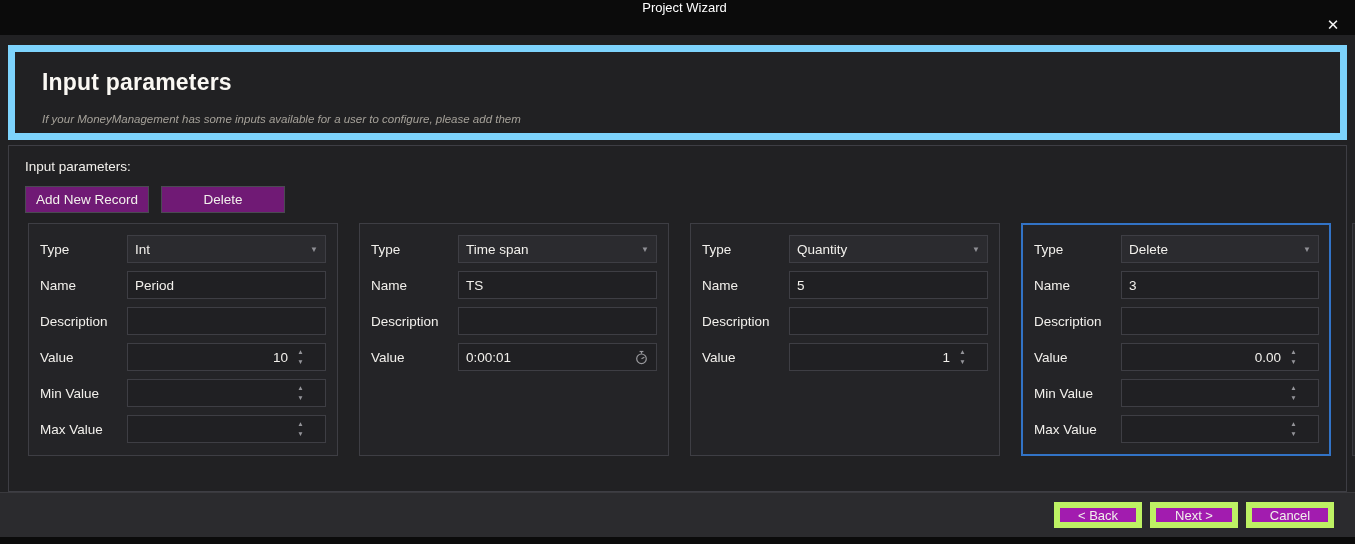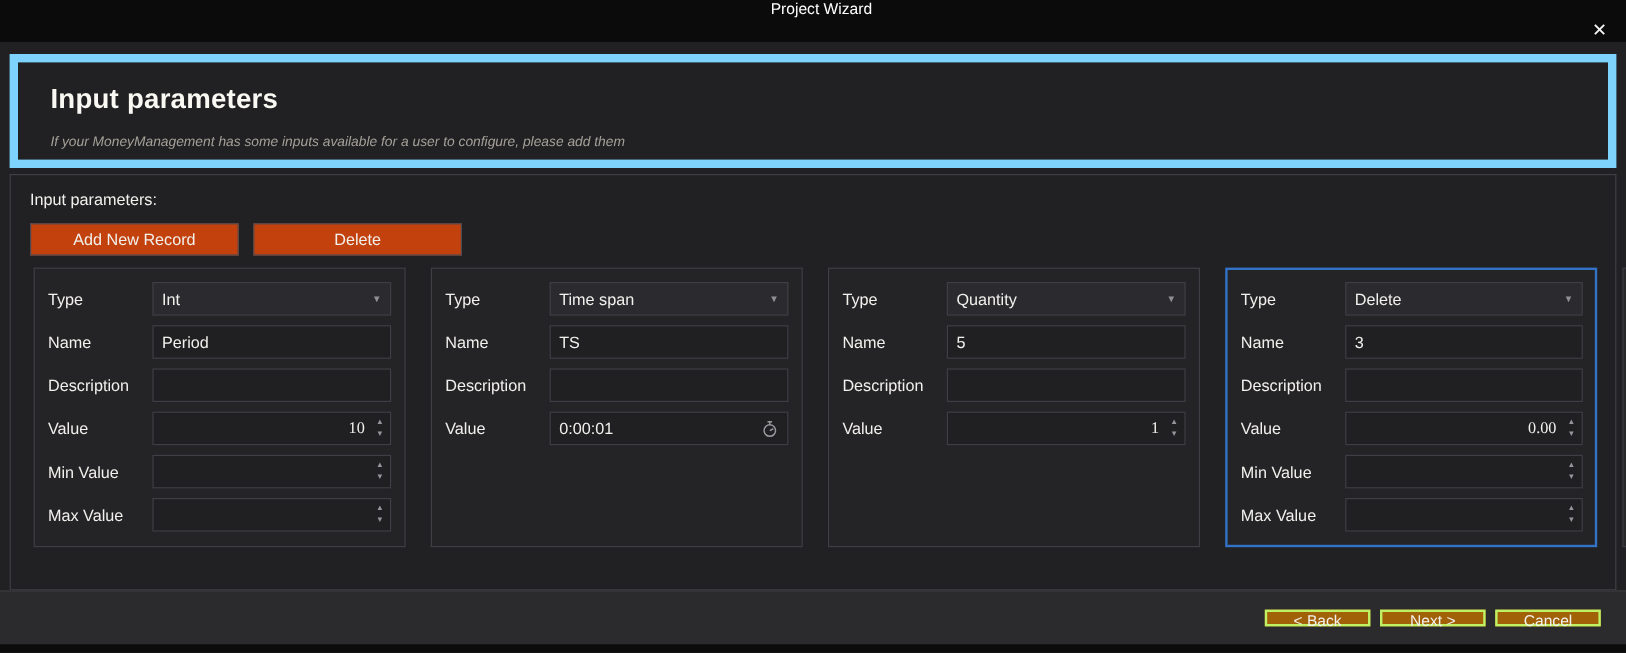--- a/index.html
+++ b/index.html
@@ -27,21 +27,21 @@
   }
   .headerbox h1 { font-size: 23px; font-weight: bold; color: #faf8f3; letter-spacing: .2px; }
   .headerbox .subtitle { margin-top: 17px; font-size: 11.5px; font-style: italic; color: #a5a199; }
   .mainbox {
     position: absolute; left: 8px; top: 145px; width: 1339px; height: 347px;
     border: 1px solid #3e3e44; background: #212123;
   }
   .panel-label { position: absolute; left: 16px; top: 13px; font-size: 13.5px; color: #f2f0ec; }
   .btnrow { position: absolute; left: 16px; top: 40px; display: flex; gap: 12px; }
   .cmd {
-    width: 174px; height: 27px; background: #c2410c; border: 1px solid #4a4a52;
+    width: 124px; height: 27px; background: #701a75; border: 1px solid #4a4a52;
     color: #f2f0ec; font-size: 13.5px; font-family: "Liberation Sans", sans-serif; cursor: default;
   }
   .cards { position: absolute; left: 19px; top: 77px; display: flex; gap: 21px; }
   .card {
     width: 310px; height: 233px; border: 1px solid #3e3e44; background: #242427;
     padding: 11px; flex-shrink: 0;
   }
   .card.selected { border-width: 2px; padding: 10px 10px 10px 11px; }
   .partial-card {
     width: 40px; height: 233px; border: 1px solid #3a3a40; background: #28282b; flex-shrink: 0;
@@ -49,32 +49,32 @@
   .frow { display: flex; align-items: center; height: 28px; margin-bottom: 8px; }
   .frow:last-child { margin-bottom: 0; }
   .flabel { width: 87px; flex-shrink: 0; font-size: 13.5px; color: #f2f0ec; }
   .field {
     flex: 1; height: 28px; border: 1px solid #3e3e44; background: #202023;
     display: flex; align-items: center; padding: 0 7px; overflow: hidden;
   }
   .field.k-select { background: #2b2b2f; }
   .fval { font-size: 13.5px; color: #f2f0ec; white-space: nowrap; }
   .ddarrow { margin-left: auto; font-size: 8px; color: #8f8f95; }
-  .field.k-number { padding-right: 2px; font-family: Liberation Serif, serif; }
+  .field.k-number { padding-right: 18px; }
   .field.k-number .fval { margin-left: auto; }
   .spinner { margin-left: 6px; display: flex; flex-direction: column; justify-content: center; gap: 3px; width: 13px; }
   .sarrow { font-size: 6.5px; line-height: 1; color: #95959a; text-align: center; }
   .clock { margin-left: auto; display: flex; align-items: center; }
   .footer {
     position: absolute; left: 0; top: 492px; width: 1355px; height: 45px;
     background: #2b2b2e; border-top: 1px solid #3a3a3e;
     display: flex; align-items: center; justify-content: flex-end; gap: 8px; padding-right: 21px;
   }
   .fbtn {
-    width: 88px; height: 14px; background: #a16207; border: 2px solid #bef264;
+    width: 88px; height: 26px; background: #a21caf; border: 6px solid #bef264;
     color: #f2f0ec; font-size: 13px; font-family: "Liberation Sans", sans-serif; cursor: default;
   }
   .bottomstrip { position: absolute; left: 0; top: 537px; width: 1355px; height: 7px; background: #0b0b0b; }
 </style>
 </head>
 <body>
 
 <div class="titlebar">
   <span class="title">Project Wizard</span>
   <button class="close"><span>✕</span></button>

